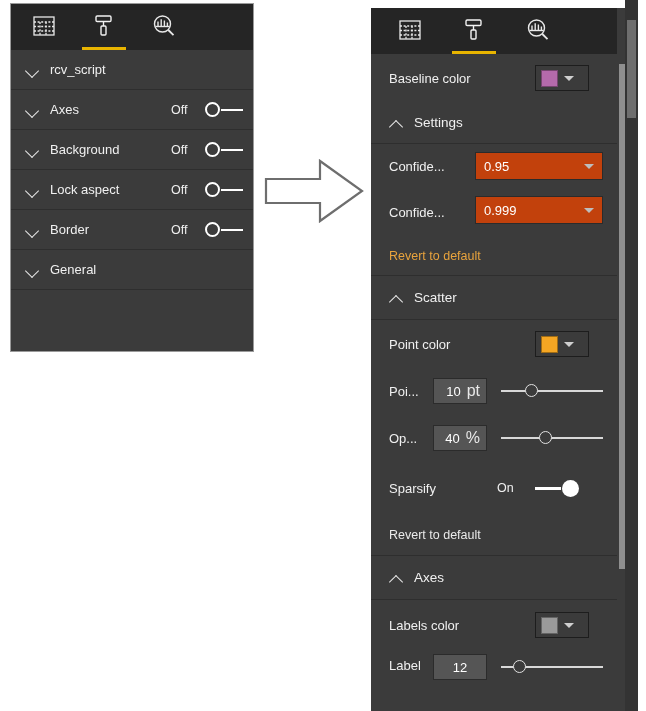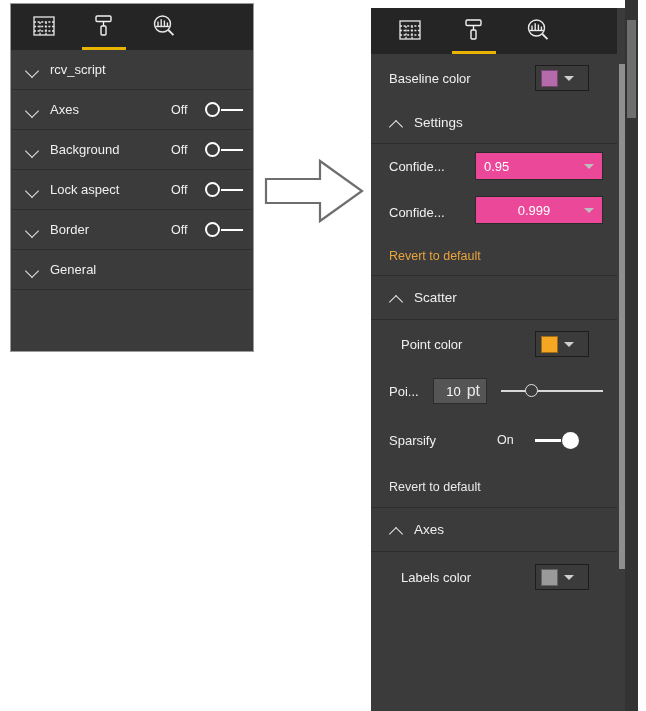--- a/index.html
+++ b/index.html
@@ -139,21 +139,21 @@
     width: 0; height: 0;
     border-left: 5px solid transparent;
     border-right: 5px solid transparent;
     border-top: 5px solid #cfcfcf;
   }
 
   
   .combo {
     position: absolute;
     height: 28px;
-    background: #ec4899;
+    background: #c2410c;
     border: 1px solid #2b2b2b;
     display: flex; align-items: center;
     padding: 0 8px;
     color: #ffffff;
     font-size: 13px;
   }
   .combo .val { flex: 1; }
   .combo .caret { border-top-color: #bdbdbd; }
 
   
@@ -368,82 +368,103 @@
     <div class="row nb" style="height:44px; padding-left:18px;">
       <span class="rowlabel">Confide...</span>
       <span class="combo" style="left:104px; top:8px; width:128px;">
         <span class="val">0.95</span>
         <span class="caret"></span>
       </span>
     </div>
 
     <div class="row nb" style="height:48px; padding-left:18px;">
       <span class="rowlabel">Confide...</span>
-      <span class="combo" style="left:104px; top:8px; width:128px;text-align:center;">
+      <span class="combo" style="left:104px; top:8px; width:128px;">
         <span class="val">0.999</span>
         <span class="caret"></span>
       </span>
     </div>
 
     <div class="row" style="height:40px; padding-left:18px;">
       <span class="revert amber" style="position:static;">Revert to default</span>
     </div>
 
     <div class="row" style="height:44px; padding-left:18px;">
       <span class="chev up"></span>
       <span class="rowlabel sec">Scatter</span>
     </div>
 
-    <div class="row nb" style="height:48px; padding-left:30px;">
+    <div class="row nb" style="height:48px; padding-left:18px;">
       <span class="rowlabel">Point color</span>
       <span class="colorctl" style="left:164px; top:11px;">
         <span class="swatch" style="background:#f5a623;"></span>
         <span class="caret"></span>
       </span>
     </div>
 
     <div class="row nb" style="height:46px; padding-left:18px;">
       <span class="rowlabel">Poi...</span>
       <span class="spin" style="left:62px; top:10px; width:54px;">
         <span>10</span>
         <span class="unit">pt</span>
       </span>
       <span class="slider" style="left:130px; top:14px; width:102px;">
         <span class="track"></span>
         <span class="sknob" style="left:24px;"></span>
       </span>
     </div>
 
+    <div class="row nb" style="height:48px; padding-left:18px;">
+      <span class="rowlabel">Op...</span>
+      <span class="spin" style="left:62px; top:11px; width:54px;">
+        <span>40</span>
+        <span class="unit">%</span>
+      </span>
+      <span class="slider" style="left:130px; top:15px; width:102px;">
+        <span class="track"></span>
+        <span class="sknob" style="left:38px;"></span>
+      </span>
+    </div>
 
     <div class="row nb" style="height:52px; padding-left:18px;">
       <span class="rowlabel">Sparsify</span>
       <span class="onoff" style="left:126px;">On</span>
       <span class="toggle-on" style="left:164px;">
         <span class="bar"></span>
           <span class="knob"></span>
       </span>
     </div>
 
     <div class="row" style="height:42px; padding-left:18px;">
       <span class="revert light" style="position:static;">Revert to default</span>
     </div>
 
     <div class="row" style="height:44px; padding-left:18px;">
       <span class="chev up"></span>
       <span class="rowlabel sec">Axes</span>
     </div>
 
-    <div class="row nb" style="height:50px; padding-left:30px;text-align:center;">
+    <div class="row nb" style="height:50px; padding-left:18px;text-align:center;">
       <span class="rowlabel">Labels color</span>
       <span class="colorctl" style="left:164px; top:12px;">
         <span class="swatch" style="background:#9a9a9a;"></span>
         <span class="caret"></span>
       </span>
     </div>
 
+    <div class="row nb" style="height:30px; padding-left:18px;">
+      <span class="rowlabel">Label</span>
+      <span class="spin" style="left:62px; top:4px; width:54px; justify-content:center;">
+        <span>12</span>
+      </span>
+      <span class="slider" style="left:130px; top:8px; width:102px;">
+        <span class="track"></span>
+        <span class="sknob" style="left:12px;"></span>
+      </span>
+    </div>
   </div>
 
   <div class="scrollbar" style="left:246px; top:46px; width:11px; height:657px;">
     <div class="thumb" style="top:10px; height:505px;"></div>
   </div>
 </div>
 
 <div class="scrollbar outer" style="left:625px; top:0px; width:13px; height:711px;">
   <div class="thumb" style="top:20px; height:98px;"></div>
 </div>

